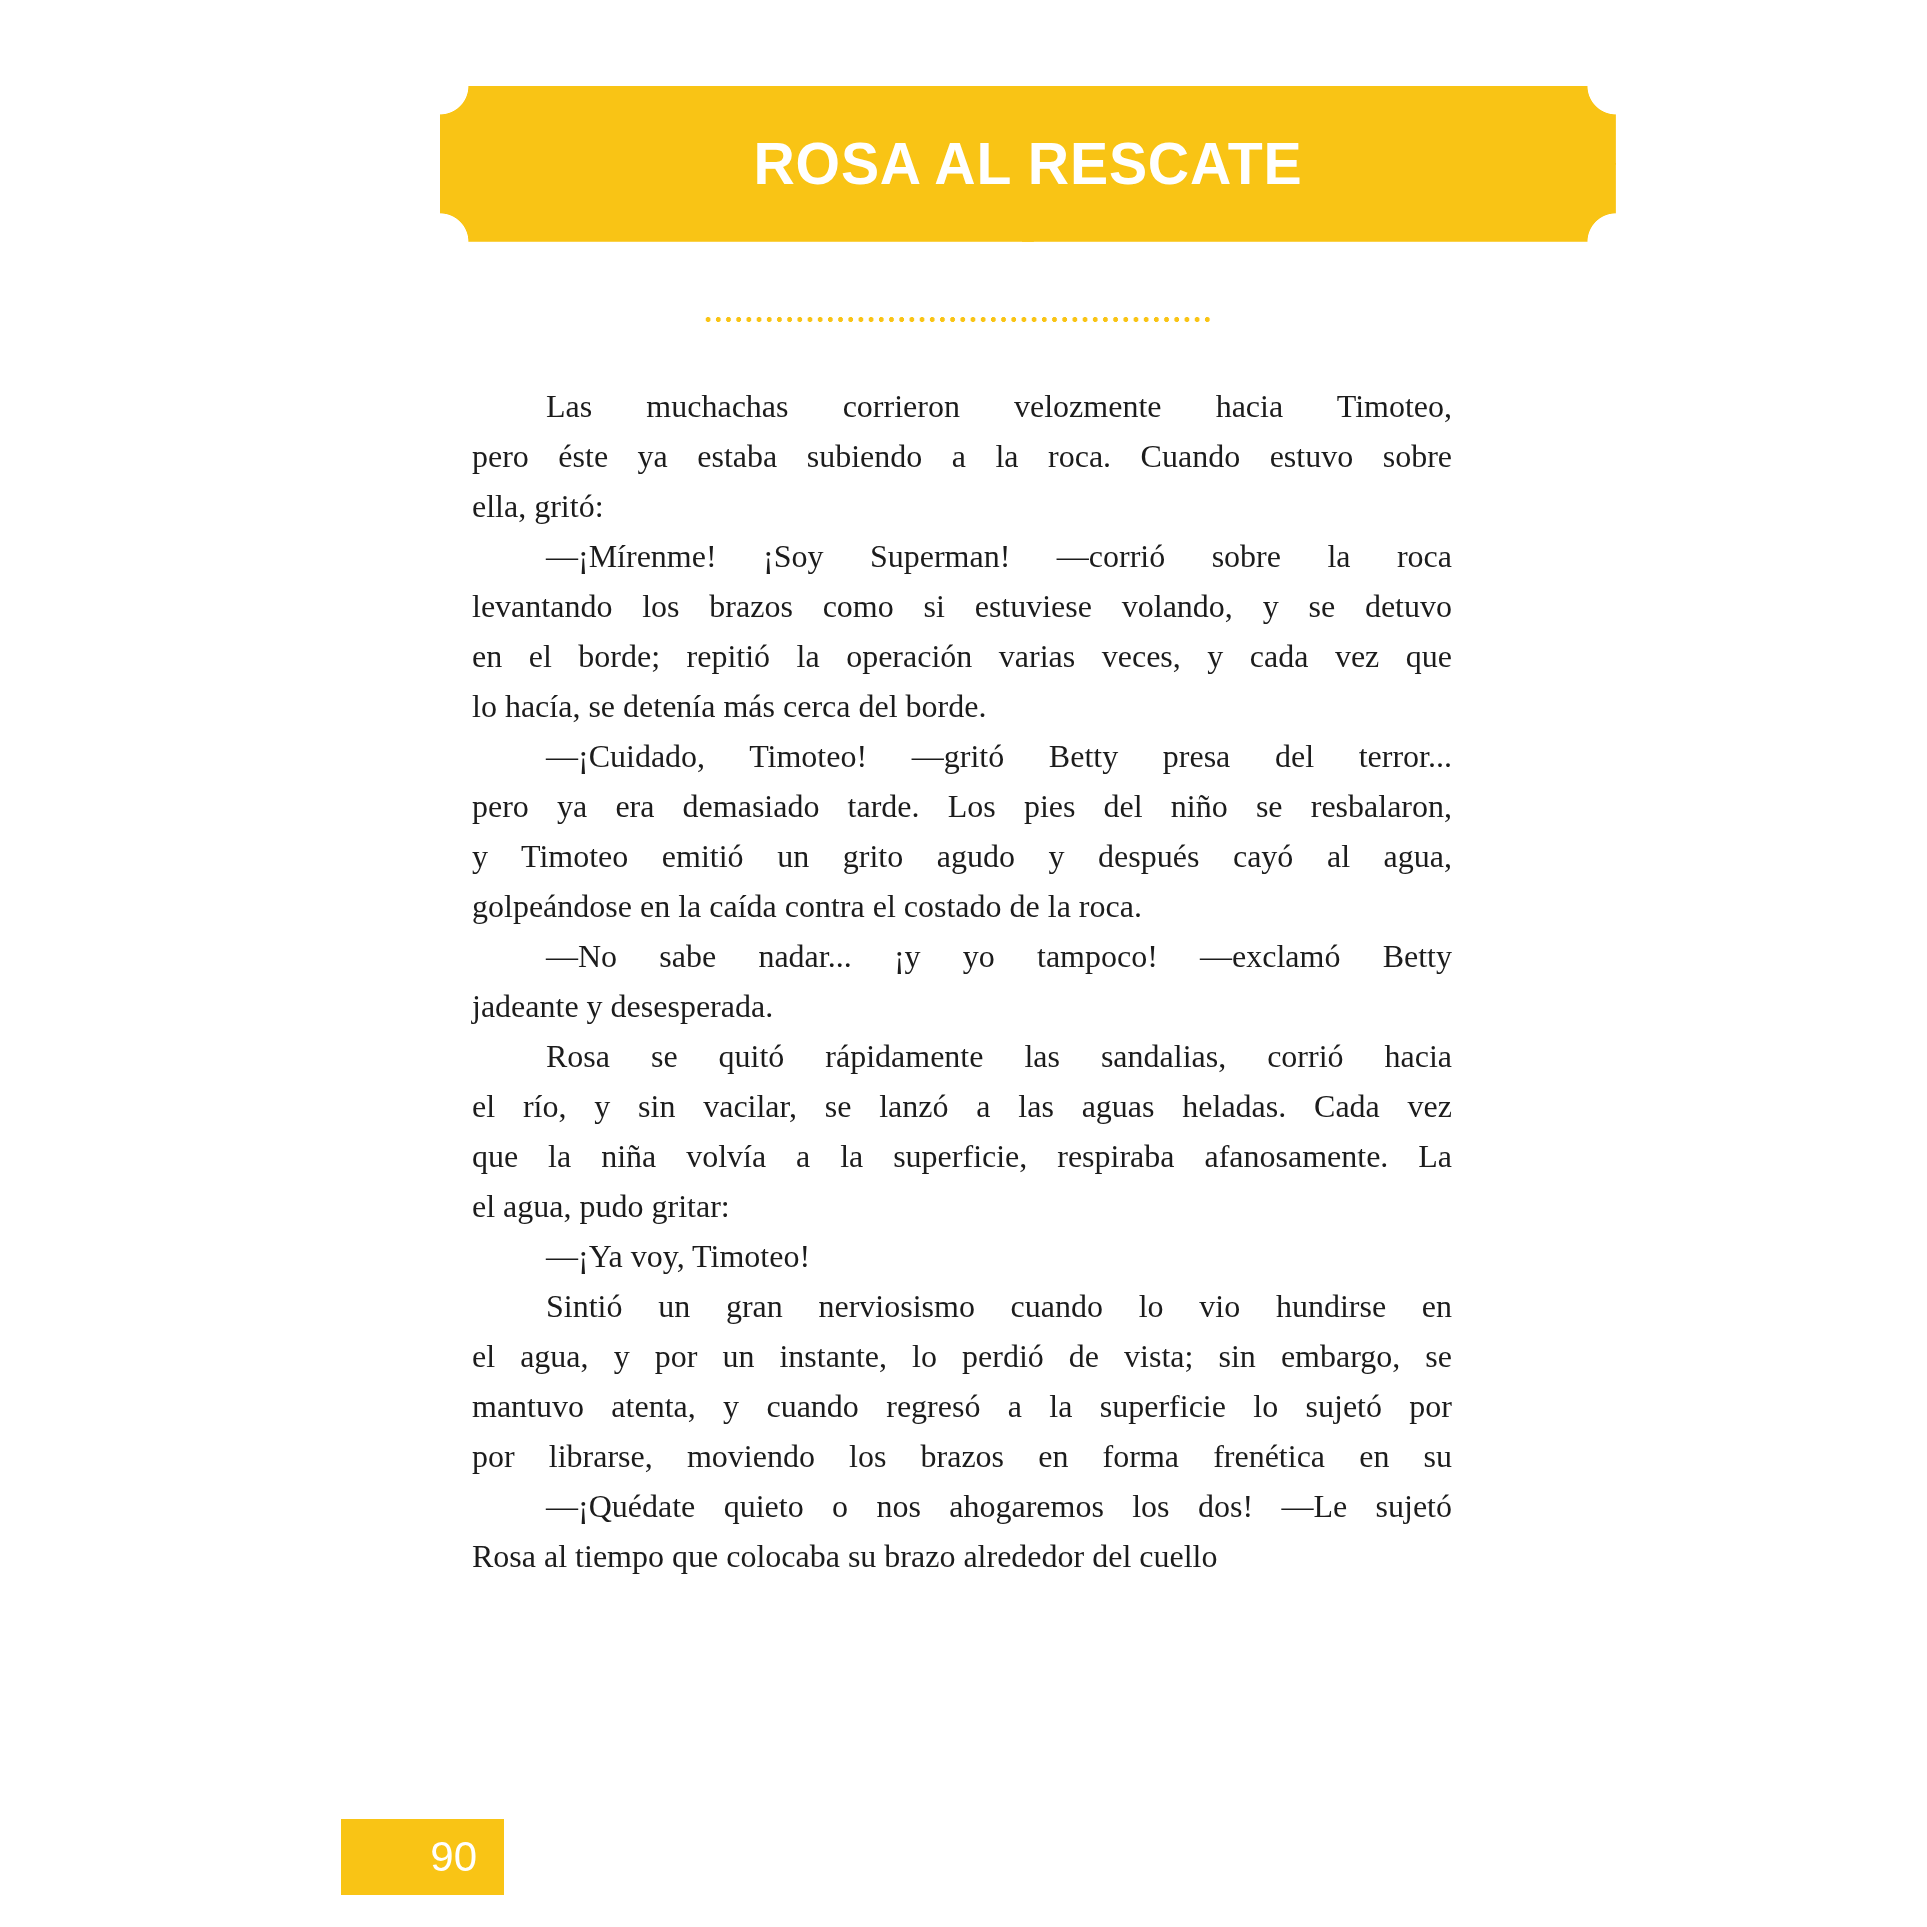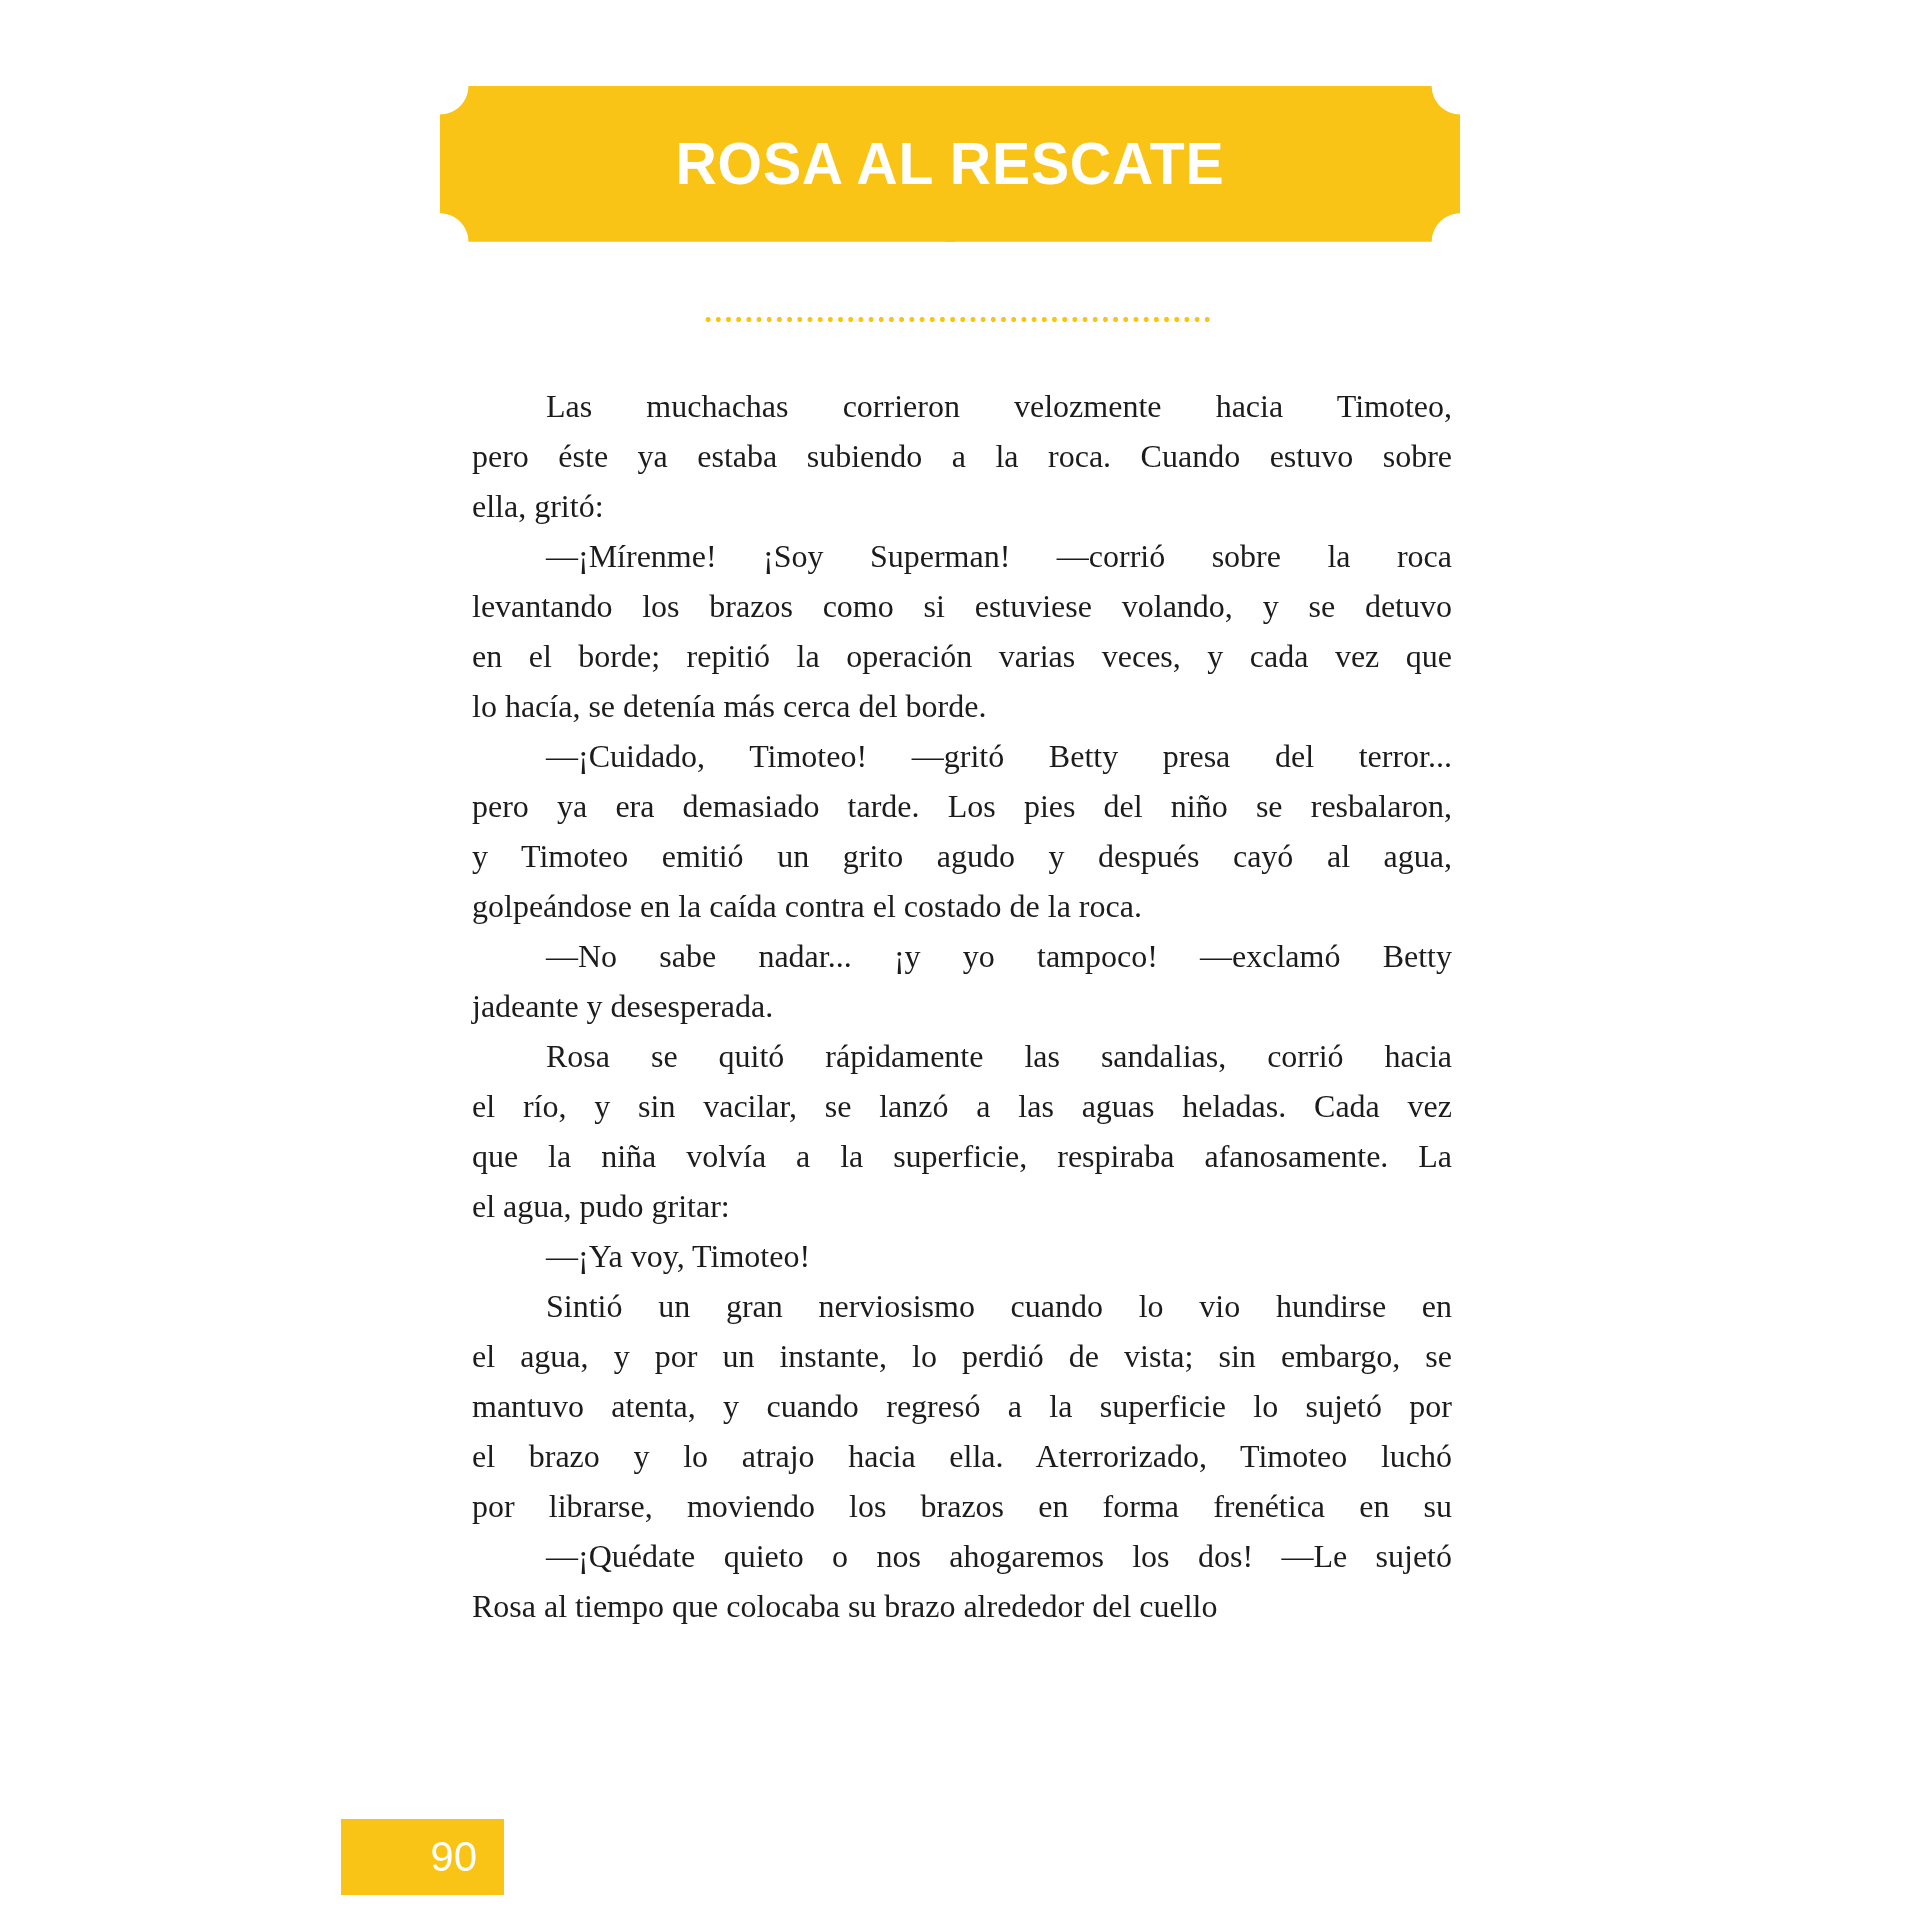--- a/index.html
+++ b/index.html
@@ -10,21 +10,21 @@
     background: var(--paper, #ffffff);
     overflow: hidden;
     font-family: "Liberation Serif", serif;
   }
 
   
   .banner {
     position: absolute;
     left: 440px;
     top: 86px;
-    width: 1020px;
+    width: 1176px;
     height: 156px;
     --r: 28px;
     background:
       radial-gradient(circle at 0 0,       transparent var(--r), var(--accent, #F9C415) calc(var(--r) + 0.8px)) 0 0       / 50.5% 50.5% no-repeat,
       radial-gradient(circle at 100% 0,    transparent var(--r), var(--accent, #F9C415) calc(var(--r) + 0.8px)) 100% 0    / 50.5% 50.5% no-repeat,
       radial-gradient(circle at 0 100%,    transparent var(--r), var(--accent, #F9C415) calc(var(--r) + 0.8px)) 0 100%    / 50.5% 50.5% no-repeat,
       radial-gradient(circle at 100% 100%, transparent var(--r), var(--accent, #F9C415) calc(var(--r) + 0.8px)) 100% 100% / 50.5% 50.5% no-repeat;
     display: flex;
     align-items: center;
     justify-content: center;
@@ -129,21 +129,20 @@
         <div class="line just">que la niña volvía a la superficie, respiraba afanosamente. La</div>
         <div class="line last">el agua, pudo gritar:</div>
       </div>
       <div>
         <div class="line indent last">—¡Ya voy, Timoteo!</div>
       </div>
       <div>
         <div class="line indent just">Sintió un gran nerviosismo cuando lo vio hundirse en</div>
         <div class="line just">el agua, y por un instante, lo perdió de vista; sin embargo, se</div>
         <div class="line just">mantuvo atenta, y cuando regresó a la superficie lo sujetó por</div>
-        <div class="line just">el brazo y lo atrajo hacia ella. Aterrorizado, Timoteo luchó</div>
         <div class="line just">por librarse, moviendo los brazos en forma frenética en su</div>
       </div>
       <div>
         <div class="line indent just">—¡Quédate quieto o nos ahogaremos los dos! —Le sujetó</div>
         <div class="line last">Rosa al tiempo que colocaba su brazo alrededor del cuello</div>
       </div>
     </div>
 
   <div class="pagenum-box">
     <span>90</span>

